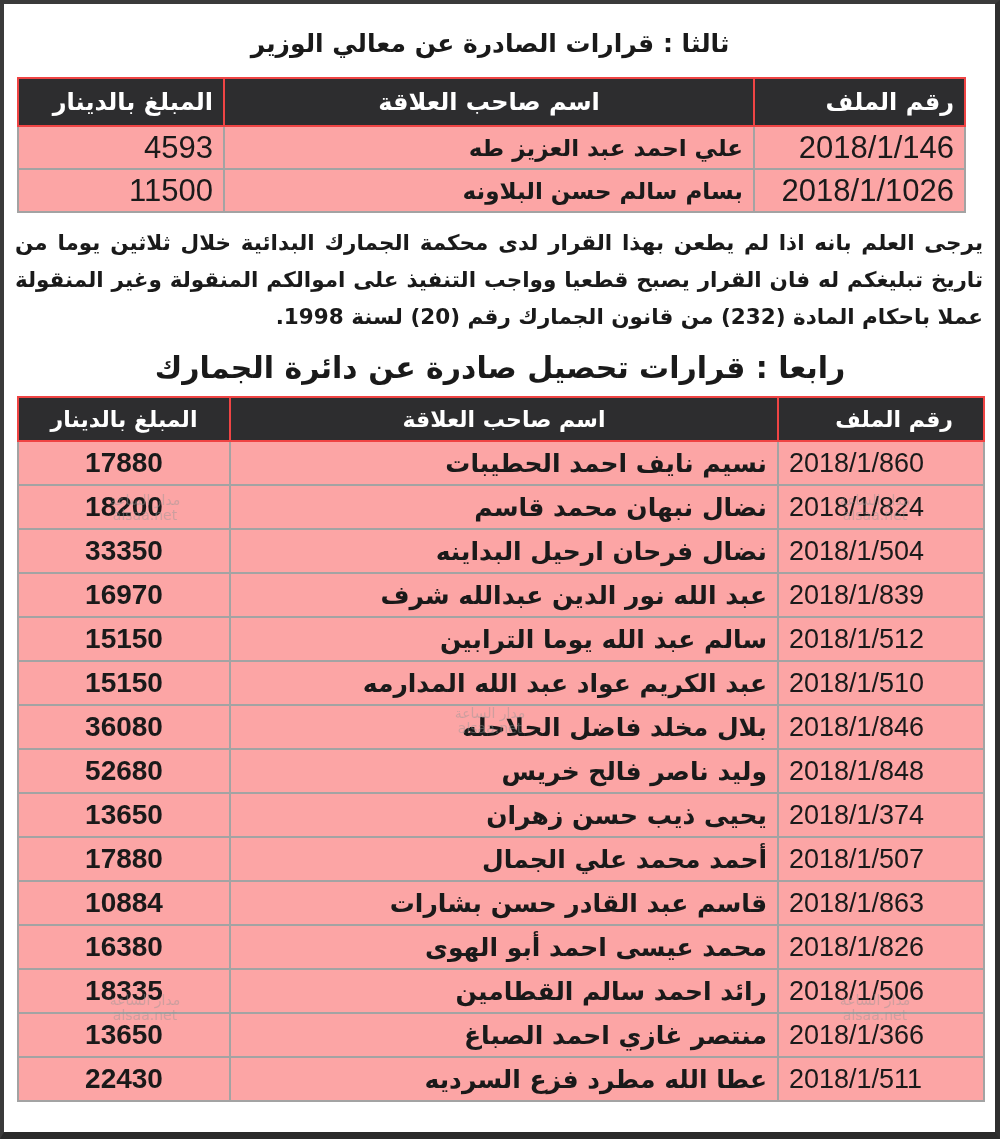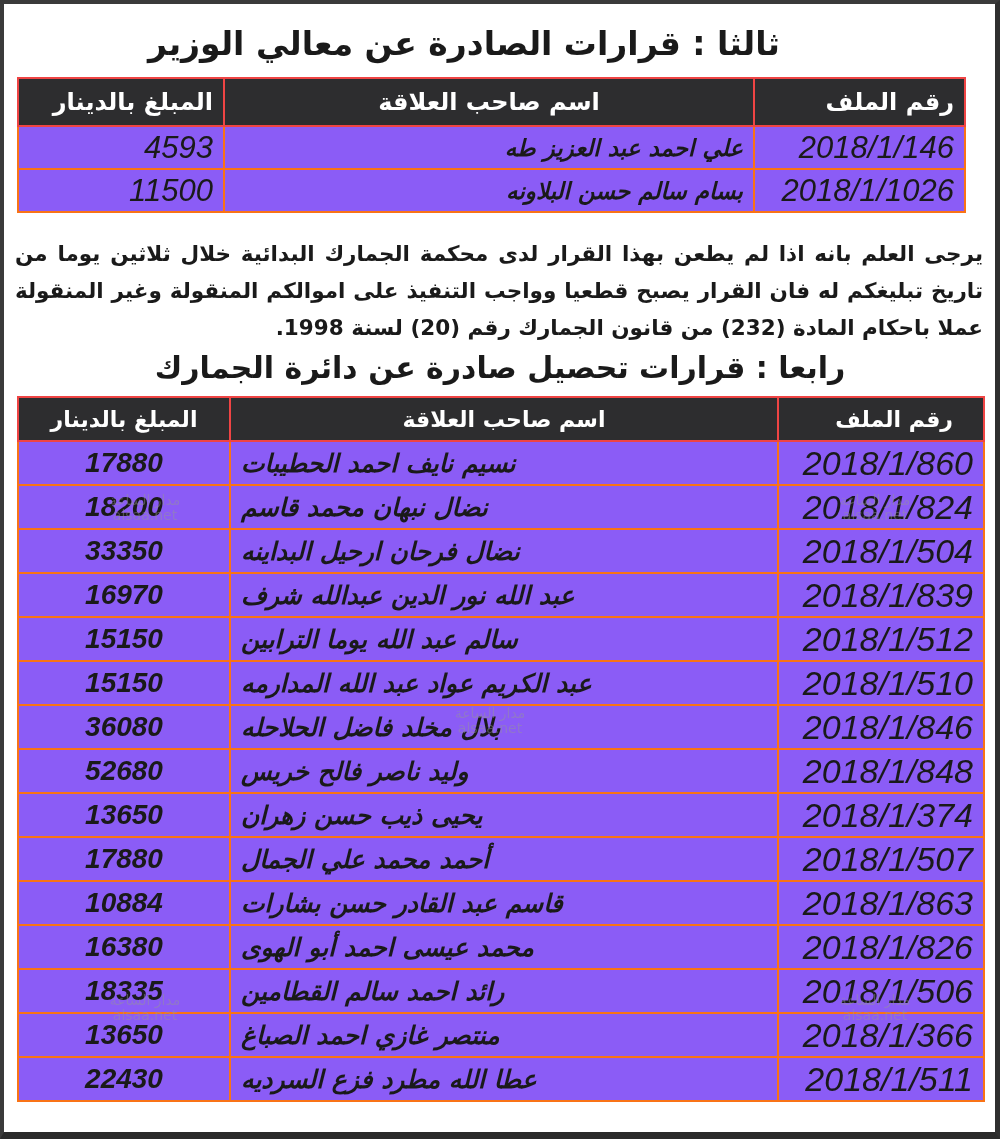--- a/index.html
+++ b/index.html
@@ -13,34 +13,34 @@
       border-top: 4px solid #3a3a3a;
       border-left: 4px solid #3a3a3a;
       border-right: 5px solid #2f2f2f;
       border-bottom: 7px solid #2a2a2a;
       background: #ffffff;
     }
     .heading {
       position: absolute; font-weight: bold; color: #1a1a1a;
       white-space: nowrap; text-align: center; direction: rtl;
     }
-    #h1 { left: 200px; width: 580px; top: 22px; font-size: 33px; line-height: 44px; }
+    #h1 { left: 200px; width: 580px; top: 22px; font-size: 25px; line-height: 44px; }
     #h2 { left: 150px; width: 700px; top: 346px; font-size: 30px; line-height: 44px; }
 
     table.grid {
       position: absolute; border-collapse: collapse; table-layout: fixed;
       direction: rtl;
     }
     table.grid th {
       background: #2d2d2f; color: #ffffff; font-weight: bold;
       border: 2px solid #ef4444; padding: 0 10px; white-space: nowrap;
     }
     table.grid td {
-      border: 2px solid #f97316; padding: 0 10px; white-space: nowrap;
-      color: #1a1a1a; background: #8b5cf6; font-style: italic;
+      border: 2px solid #a3a3a3; padding: 0 10px; white-space: nowrap;
+      color: #1a1a1a; background: #fca5a5;
     }
     table.grid td.num { font-family: "Liberation Sans", sans-serif; }
 
     
     #t1 { left: 17px; top: 77px; width: 947px; }
     #t1 th { height: 46px; font-size: 24px; }
     #t1 td { height: 41px; font-size: 23px; }
     #t1 th.c-file { text-align: right; }
     #t1 th.c-name { text-align: center; }
     #t1 th.c-amt  { text-align: right; }
@@ -48,26 +48,26 @@
     #t1 td.c-name { text-align: right; font-weight: bold; }
     #t1 td.c-amt  { text-align: right; font-size: 31px; padding-right: 10px; }
 
     
     #t2 { left: 17px; top: 396px; width: 966px; }
     #t2 th { height: 42px; font-size: 22px; }
     #t2 td { height: 42px; font-size: 25px; margin-top: 15px; }
     #t2 th.c-file { text-align: right; padding-right: 30px; }
     #t2 th.c-name { text-align: center; }
     #t2 th.c-amt  { text-align: center; }
-    #t2 td.c-file { text-align: right; font-size: 34px; }
-    #t2 td.c-name { text-align: left; font-weight: bold; }
+    #t2 td.c-file { text-align: left; font-size: 27px; }
+    #t2 td.c-name { text-align: right; font-weight: bold; }
     #t2 td.c-amt  { text-align: center; font-size: 28px; font-weight: bold; }
 
     .notice {
-      position: absolute; left: 15px; top: 235px; width: 968px;
+      position: absolute; left: 15px; top: 224px; width: 968px;
       font-size: 21.5px; line-height: 37px; font-weight: bold;
       text-align: justify; text-align-last: right; direction: rtl; color: #1a1a1a;
     }
 
     .wm {
       position: absolute; color: rgba(150,150,150,0.45); font-size: 14px;
       line-height: 15px; text-align: center; pointer-events: none;
       font-family: "DejaVu Sans", sans-serif; direction: rtl; margin-top: 16px;
     }
     .wm span { display: block; }

